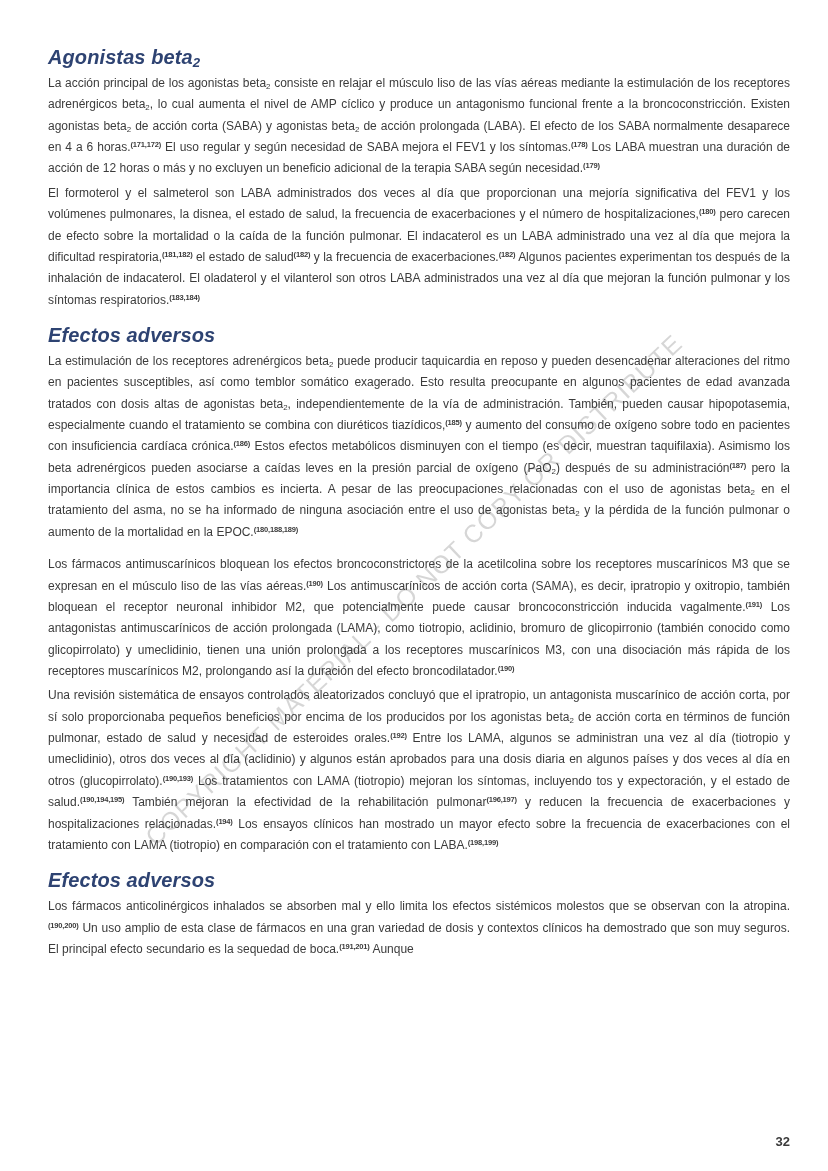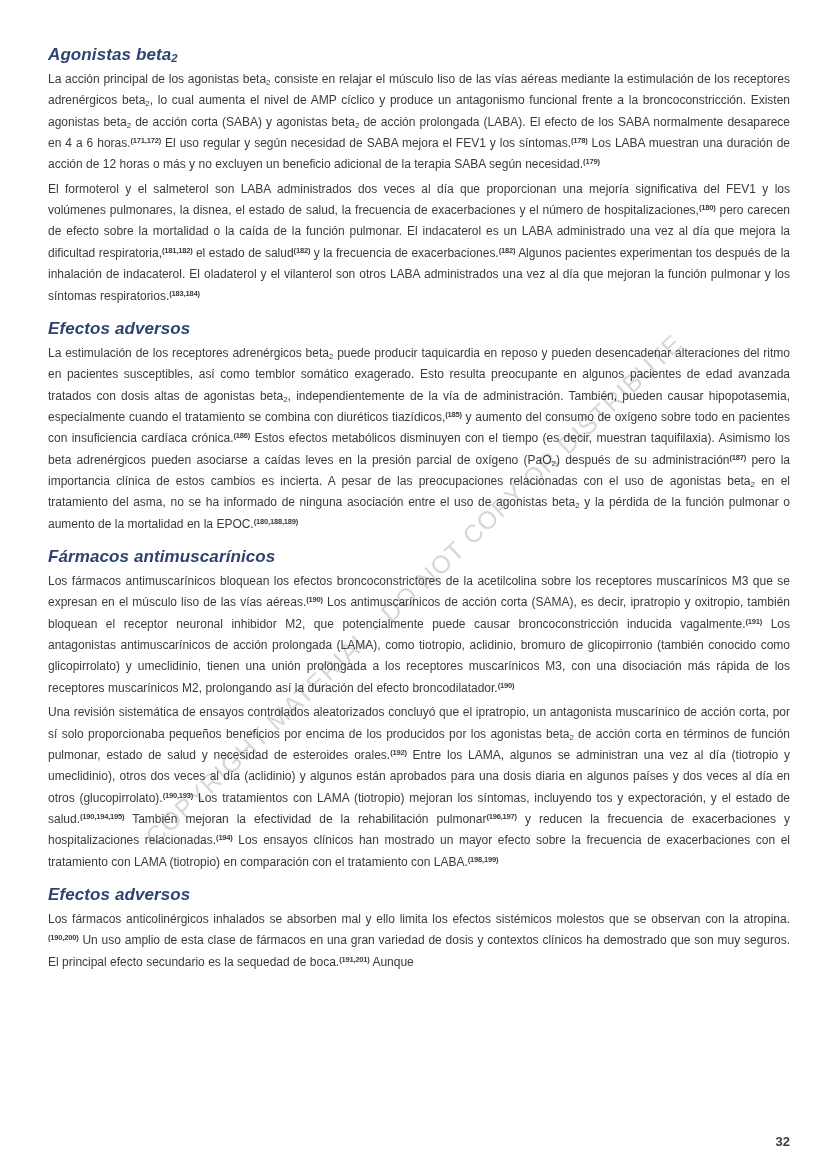--- a/index.html
+++ b/index.html
@@ -16,21 +16,21 @@
     font-family: "Liberation Sans", sans-serif;
   }
   .content {
     position: absolute;
     left: 48px;
     top: 44px;
     width: 742px;
     z-index: 2;
   }
   h2.section-heading {
-    font-size: 17px;
+    font-size: 20px;
     font-style: italic;
     font-weight: bold;
     color: #2e4372;
     margin: 0 0 2px 0;
     letter-spacing: 0.1px;
     line-height: 1.35;
   }
   .block + .block {
     margin-top: 3px;
   }
@@ -104,21 +104,20 @@
     <div class="block">
       <p class="para">El formoterol y el salmeterol son LABA administrados dos veces al día que proporcionan una mejoría significativa del FEV1 y los volúmenes pulmonares, la disnea, el estado de salud, la frecuencia de exacerbaciones y el número de hospitalizaciones,<sup class="ref">(180)</sup> pero carecen de efecto sobre la mortalidad o la caída de la función pulmonar. El indacaterol es un LABA administrado una vez al día que mejora la dificultad respiratoria,<sup class="ref">(181,182)</sup> el estado de salud<sup class="ref">(182)</sup> y la frecuencia de exacerbaciones.<sup class="ref">(182)</sup> Algunos pacientes experimentan tos después de la inhalación de indacaterol. El oladaterol y el vilanterol son otros LABA administrados una vez al día que mejoran la función pulmonar y los síntomas respiratorios.<sup class="ref">(183,184)</sup></p>
     </div>
 
     <div class="block with-heading">
       <h2 class="section-heading">Efectos adversos</h2>
       <p class="para">La estimulación de los receptores adrenérgicos beta<sub>2</sub> puede producir taquicardia en reposo y pueden desencadenar alteraciones del ritmo en pacientes susceptibles, así como temblor somático exagerado. Esto resulta preocupante en algunos pacientes de edad avanzada tratados con dosis altas de agonistas beta<sub>2</sub>, independientemente de la vía de administración. También, pueden causar hipopotasemia, especialmente cuando el tratamiento se combina con diuréticos tiazídicos,<sup class="ref">(185)</sup> y aumento del consumo de oxígeno sobre todo en pacientes con insuficiencia cardíaca crónica.<sup class="ref">(186)</sup> Estos efectos metabólicos disminuyen con el tiempo (es decir, muestran taquifilaxia). Asimismo los beta adrenérgicos pueden asociarse a caídas leves en la presión parcial de oxígeno (PaO<sub>2</sub>) después de su administración<sup class="ref">(187)</sup> pero la importancia clínica de estos cambios es incierta. A pesar de las preocupaciones relacionadas con el uso de agonistas beta<sub>2</sub> en el tratamiento del asma, no se ha informado de ninguna asociación entre el uso de agonistas beta<sub>2</sub> y la pérdida de la función pulmonar o aumento de la mortalidad en la EPOC.<sup class="ref">(180,188,189)</sup></p>
     </div>
 
     <div class="block with-heading">
-      <h2 class="section-heading">Fármacos antimuscarínicos</h2>
       <p class="para">Los fármacos antimuscarínicos bloquean los efectos broncoconstrictores de la acetilcolina sobre los receptores muscarínicos M3 que se expresan en el músculo liso de las vías aéreas.<sup class="ref">(190)</sup> Los antimuscarínicos de acción corta (SAMA), es decir, ipratropio y oxitropio, también bloquean el receptor neuronal inhibidor M2, que potencialmente puede causar broncoconstricción inducida vagalmente.<sup class="ref">(191)</sup> Los antagonistas antimuscarínicos de acción prolongada (LAMA), como tiotropio, aclidinio, bromuro de glicopirronio (también conocido como glicopirrolato) y umeclidinio, tienen una unión prolongada a los receptores muscarínicos M3, con una disociación más rápida de los receptores muscarínicos M2, prolongando así la duración del efecto broncodilatador.<sup class="ref">(190)</sup></p>
     </div>
 
     <div class="block">
       <p class="para">Una revisión sistemática de ensayos controlados aleatorizados concluyó que el ipratropio, un antagonista muscarínico de acción corta, por sí solo proporcionaba pequeños beneficios por encima de los producidos por los agonistas beta<sub>2</sub> de acción corta en términos de función pulmonar, estado de salud y necesidad de esteroides orales.<sup class="ref">(192)</sup> Entre los LAMA, algunos se administran una vez al día (tiotropio y umeclidinio), otros dos veces al día (aclidinio) y algunos están aprobados para una dosis diaria en algunos países y dos veces al día en otros (glucopirrolato).<sup class="ref">(190,193)</sup> Los tratamientos con LAMA (tiotropio) mejoran los síntomas, incluyendo tos y expectoración, y el estado de salud.<sup class="ref">(190,194,195)</sup> También mejoran la efectividad de la rehabilitación pulmonar<sup class="ref">(196,197)</sup> y reducen la frecuencia de exacerbaciones y hospitalizaciones relacionadas.<sup class="ref">(194)</sup> Los ensayos clínicos han mostrado un mayor efecto sobre la frecuencia de exacerbaciones con el tratamiento con LAMA (tiotropio) en comparación con el tratamiento con LABA.<sup class="ref">(198,199)</sup></p>
     </div>
 
     <div class="block with-heading">
       <h2 class="section-heading">Efectos adversos</h2>
       <p class="para">Los fármacos anticolinérgicos inhalados se absorben mal y ello limita los efectos sistémicos molestos que se observan con la atropina.<sup class="ref">(190,200)</sup> Un uso amplio de esta clase de fármacos en una gran variedad de dosis y contextos clínicos ha demostrado que son muy seguros. El principal efecto secundario es la sequedad de boca.<sup class="ref">(191,201)</sup> Aunque</p>

